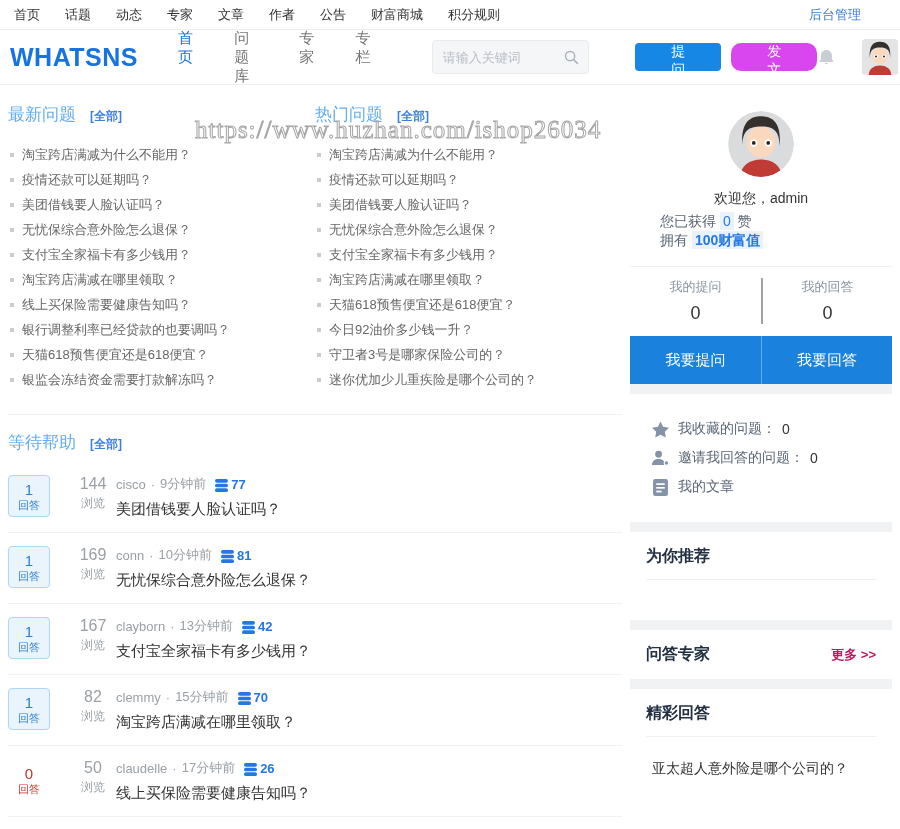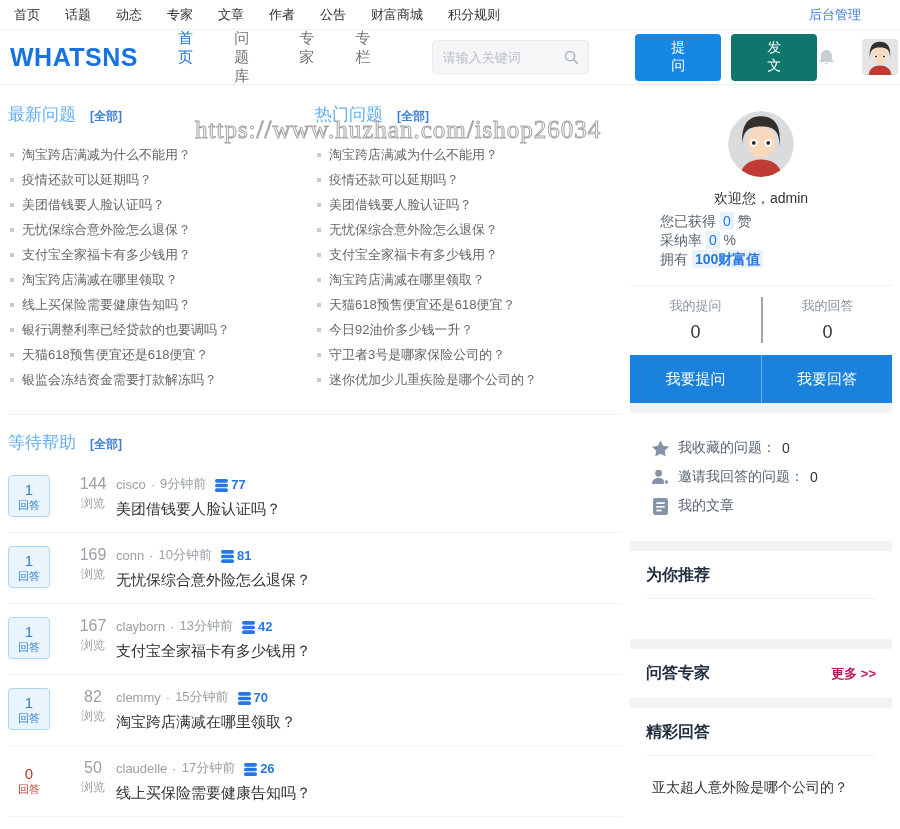--- a/index.html
+++ b/index.html
@@ -18,23 +18,23 @@
   
   .header { height:55px; display:flex; align-items:center; padding:0 2px 0 10px; border-bottom:1px solid #eee; }
   .logo { font-size:25px; font-weight:bold; color:#1673e0; letter-spacing:.5px; }
   .main-nav { display:flex; margin-left:40px; gap:38px; font-size:15px; }
   .main-nav a { color:#777; }
   .main-nav a.active { color:#1673e0; }
   .search-box { position:relative; margin-left:58px; width:200px; height:34px; background:#f5f6f8; border:1px solid #ebebeb; border-radius:4px; }
   .search-box input { width:100%; height:100%; background:transparent; border:none; outline:none; padding:0 32px 0 10px; font-size:13px; color:#666; font-family:inherit; }
   .search-box input::placeholder { color:#b9bec7; }
   .search-ic { position:absolute; right:8px; top:8px; }
-  .btn { height:47px; padding:0 32px; border:none; border-radius:4px; color:#fff; font-size:14px; font-family:inherit; cursor:pointer; }
+  .btn { height:28px; padding:0 32px; border:none; border-radius:4px; color:#fff; font-size:14px; font-family:inherit; cursor:pointer; }
   .btn-ask { margin-left:46px; background:#1787e5; }
-  .btn-post { margin-left:10px; background:#0f766e; }
+  .btn-post { margin-left:10px; background:#d946ef;border-radius:10px; }
   .bell { margin-left:auto; margin-right:0; }
   .header-avatar { margin-left:26px; width:36px; height:36px; border-radius:3px; overflow:hidden; flex:none; }
 
   
   .watermark {
     position:absolute; left:195px; top:116px; z-index:60; pointer-events:none;
     font-family:Liberation Serif, serif; font-size:25px; letter-spacing:1px;
     color:transparent; -webkit-text-stroke:1px #a5a5a5; white-space:nowrap;
   }
 
@@ -458,25 +458,20 @@
         </svg>
       </div>
       <div class="welcome">欢迎您，admin</div>
       <div class="stats">
         <div class="stat-line">
           <span>您已获得</span>
           <span class="chip">0</span>
           <span>赞</span>
         </div>
         <div class="stat-line">
-          <span>采纳率</span>
-          <span class="chip">0</span>
-          <span>%</span>
-        </div>
-        <div class="stat-line">
           <span>拥有</span>
           <span class="chip bold">100财富值</span>
         </div>
       </div>
       <div class="profile-divider"></div>
       <div class="counters">
         <div class="counter">
           <span class="clabel">我的提问</span>
           <span class="cvalue">0</span>
         </div>

